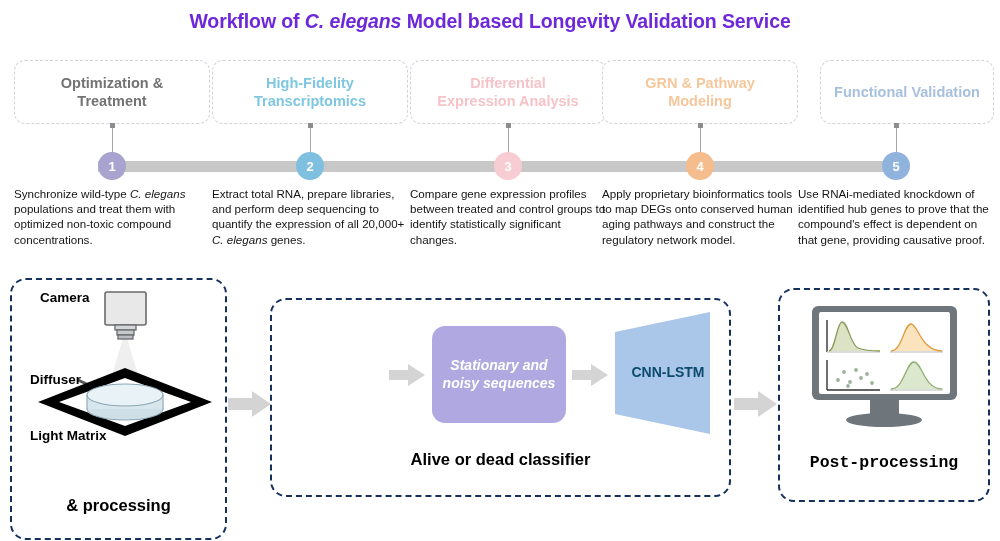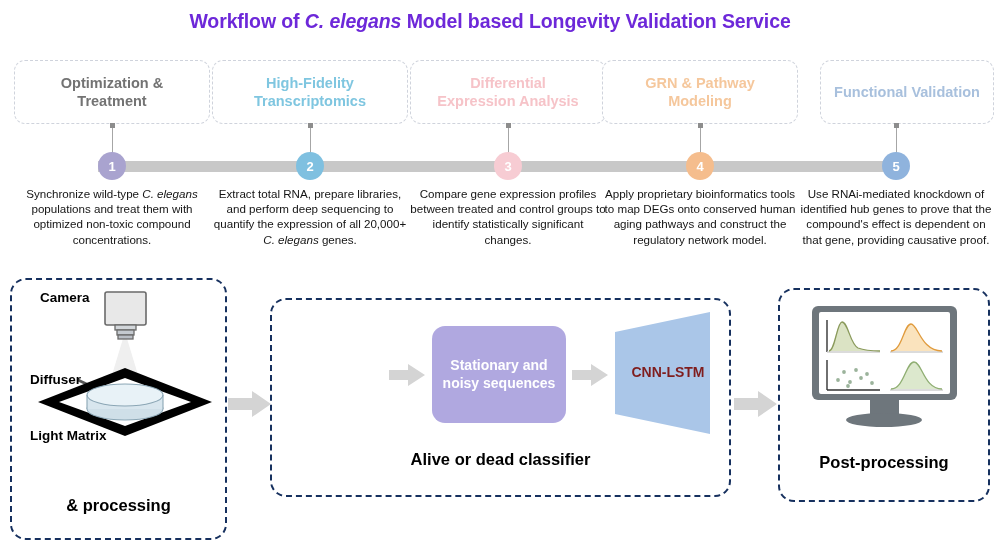--- a/index.html
+++ b/index.html
@@ -80,21 +80,21 @@
     color: #ffffff;
     font-size: 13px;
     font-weight: bold;
     z-index: 3;
   }
 
   .step-desc {
     position: absolute;
     top: 126px;
     left: 0; width: 196px;
-    text-align: center;
+    text-align: left;
     font-size: 11.6px;
     line-height: 1.31;
     color: #141414;
   }
   .step-desc .ital { font-style: italic; }
 
   #rail {
     position: absolute;
     top: 101px;
     left: 98px;
@@ -120,21 +120,21 @@
     content: "";
     position: absolute;
     inset: -2px;
     border-radius: 16px;
     border: 2.2px dashed #16305e;
     pointer-events: none;
   }
 
   #panel-acq { left: 12px; top: 2px; width: 213px; height: 258px; }
   #panel-cls { left: 272px; top: 22px; width: 457px; height: 195px; }
-  #panel-post { left: 780px; top: 12px; width: 208px; height: 210px; }
+  #panel-post { left: 780px; top: 12px; width: 208px; height: 210px; font-family: Liberation Mono, monospace; }
 
   .panel-caption {
     position: absolute;
     width: 100%;
     text-align: center;
     font-size: 16.5px;
     font-weight: bold;
     color: #000000;
     line-height: 1.2;
   }
@@ -167,25 +167,26 @@
     background: #3d6fc4;
     border-radius: 9px;
     font-size: 13.5px;
   }
   #node-seq {
     left: 160px; top: 26px; width: 134px; height: 97px;
     background: #b0a8e0;
     border-radius: 13px;
     font-size: 14px;
     padding: 0 6px;
+    font-style: italic;
   }
   #node-cnn {
     left: 343px; top: 12px; width: 106px; height: 122px;
     font-size: 14px;
-    color: #7f1d1d;
+    color: #0c4a6e;
   }
 
   .sm-arrow { position: absolute; z-index: 5; }
 </style>
 </head>
 <body>
 
 <div id="title">
   <span>Workflow of </span><span class="ital">C. elegans</span><span> Model based Longevity Validation Service</span>
 </div>

